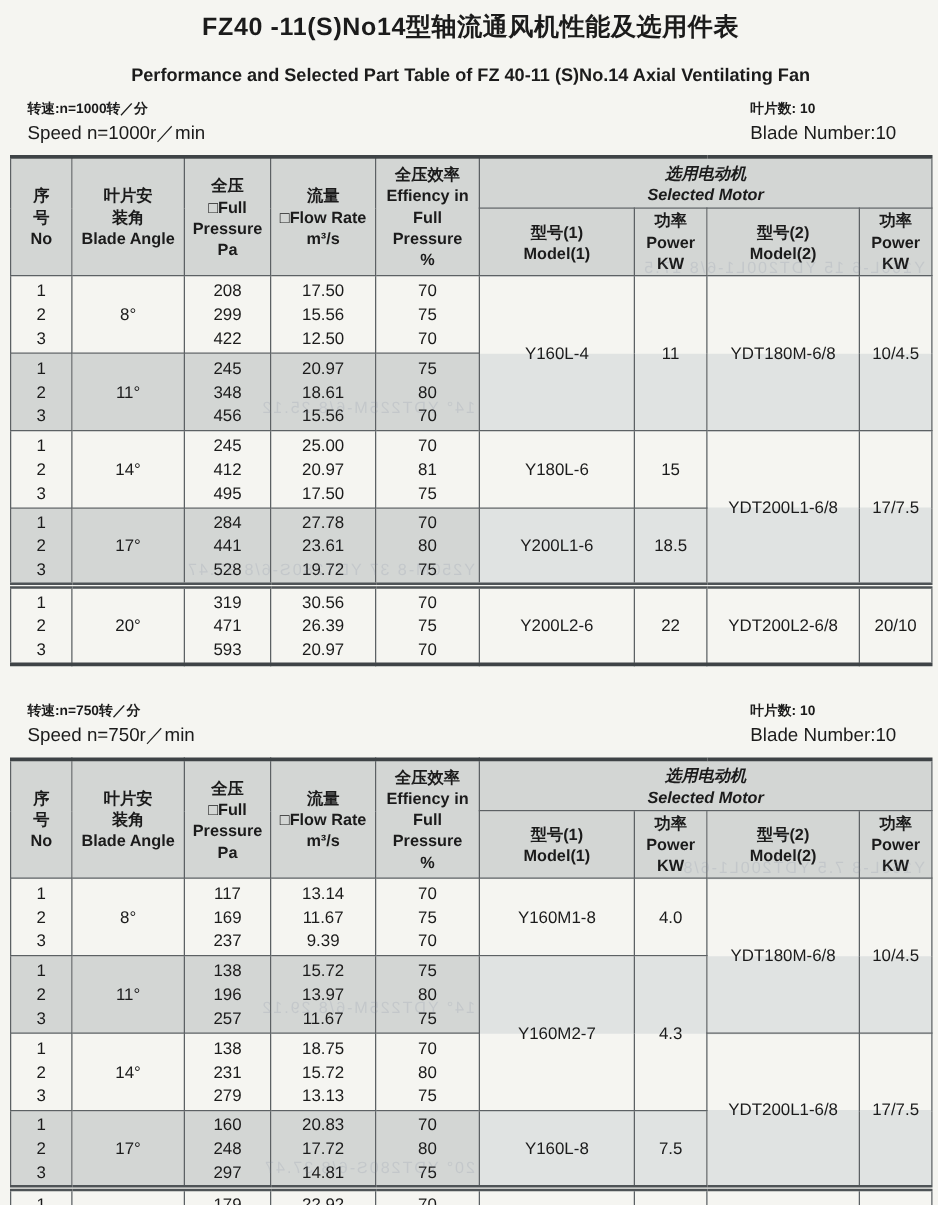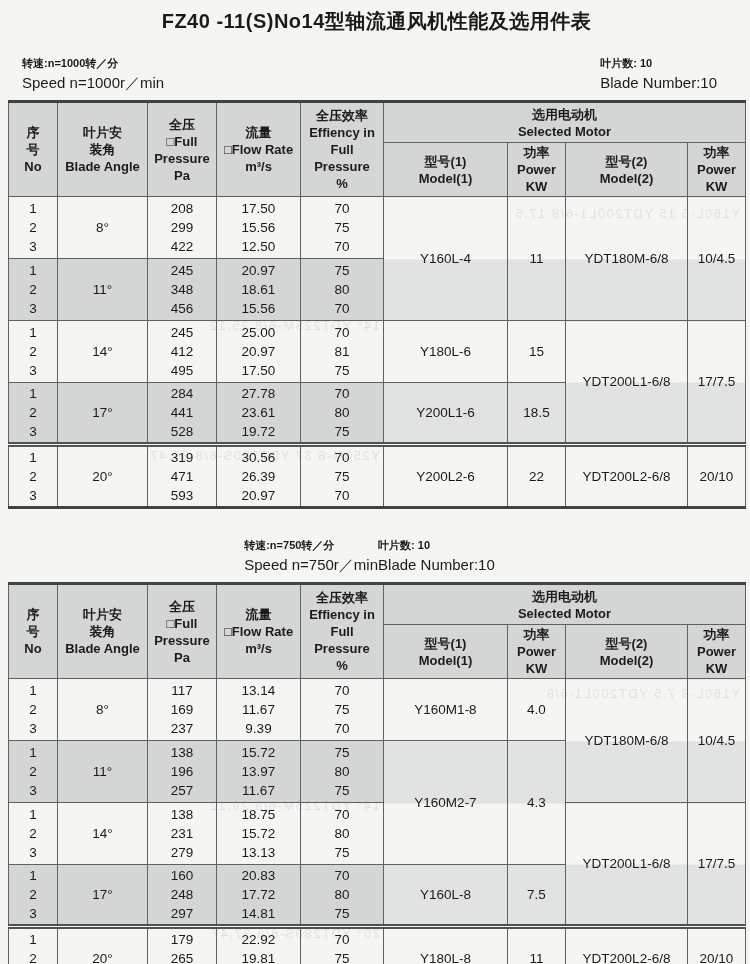--- a/index.html
+++ b/index.html
@@ -43,35 +43,35 @@
     text-align:center;vertical-align:middle;
     white-space:pre-line;
     padding:1px 2px;
     overflow:hidden;
   }
   table.perf th{
     background:#d3d6d4;
     font-size:13px;font-weight:bold;line-height:17px;
   }
   tr.subhead th{height:46px;}
-  tr.tophead th.motor-span{height:37px;}
+  tr.tophead th.motor-span{height:37px;font-style:italic;}
 
   tbody tr{height:62px;}
   td{font-size:13.5px;line-height:19px;}
   .c-no{font-size:13.5px;}
   .c-angle{font-size:13.5px;}
   .c-model{font-size:13.5px;}
 
   tr.gray td{background:#d3d6d4;}
   td.mg{background:#e0e3e2 !important;}
   td.sp-wg{background:linear-gradient(to bottom,#f5f5f1 0,#f5f5f1 50%,#e0e3e2 50%,#e0e3e2 100%) !important;}
   td.sp-gw{background:linear-gradient(to bottom,#e0e3e2 0,#e0e3e2 50%,#f5f5f1 50%,#f5f5f1 100%) !important;}
   tr.last td{border-top:5px double #4e5356;}
 
-  .section2{margin-top:26px;justify-content:center;}
+  .section2{margin-top:26px;}
 
   .ghost{
     position:absolute;
     transform:scaleX(-1);
     color:#76809b;opacity:0.16;
     font-size:13px;letter-spacing:1.5px;
     pointer-events:none;white-space:nowrap;
     z-index:3;
   }
   .ghost.g1{top:198px;left:400px;width:340px;}
@@ -80,20 +80,21 @@
   .ghost.g4{top:678px;left:400px;width:340px;}
   .ghost.g5{top:790px;left:20px;width:360px;}
   .ghost.g6{top:918px;left:20px;width:360px;}
 </style>
 </head>
 <body>
 
 <div class="page">
 
   <div class="title-zh">FZ40 -11(S)No14型轴流通风机性能及选用件表</div>
+  <div class="title-en">Performance and Selected Part Table of FZ 40-11 (S)No.14 Axial Ventilating Fan</div>
 
   <div class="info-bar">
     <div class="info-left">
       <div class="zh">转速:n=1000转／分</div>
       <div class="en">Speed n=1000r／min</div>
     </div>
     <div class="info-right">
       <div class="zh">叶片数: 10</div>
       <div class="en">Blade Number:10</div>
     </div>

